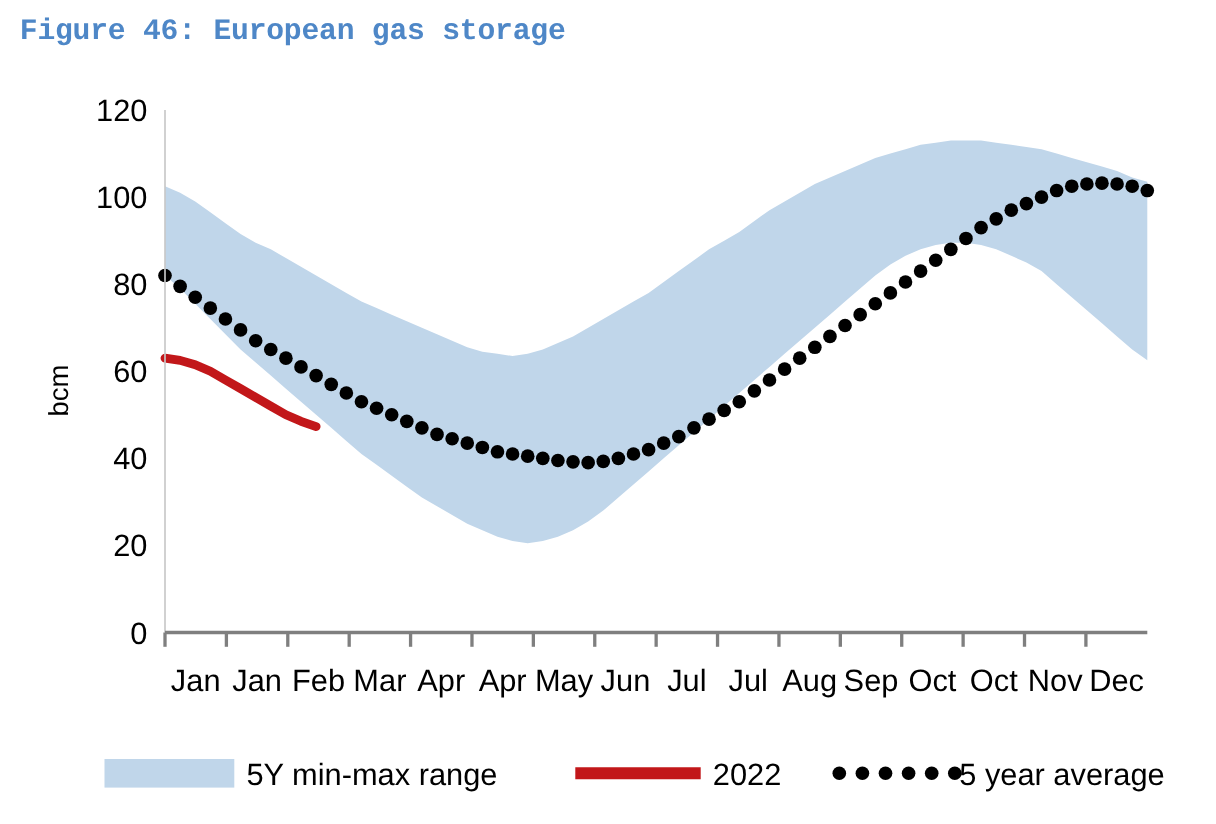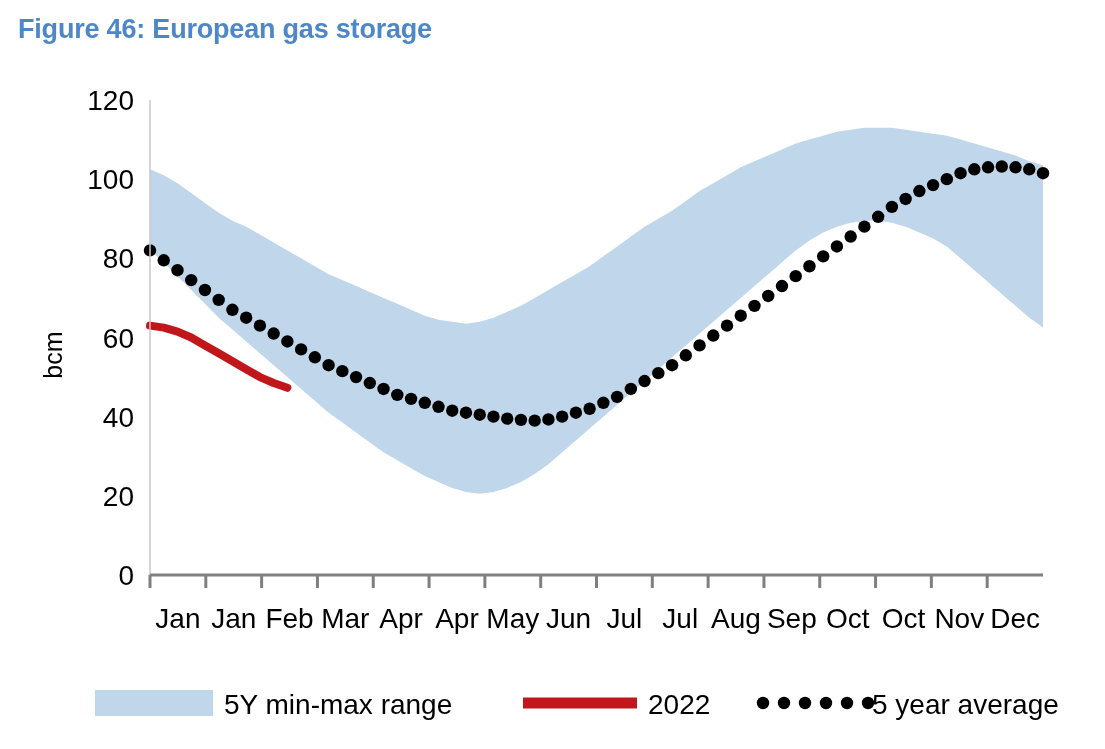--- a/index.html
+++ b/index.html
@@ -22,20 +22,21 @@
   }
   #chart-title {
     position: absolute;
     left: 18px;
     top: 14px;
     font-size: 27px;
     font-weight: bold;
     color: #4e87c7;
     letter-spacing: -0.2px;
     white-space: nowrap;
+    font-family: Liberation Mono, monospace;
   }
   #plot-svg {
     position: absolute;
     left: 0;
     top: 0;
   }
   .axis-tick-label {
     font-family: "Liberation Sans", sans-serif;
     font-size: 28px;
     fill: #000000;

